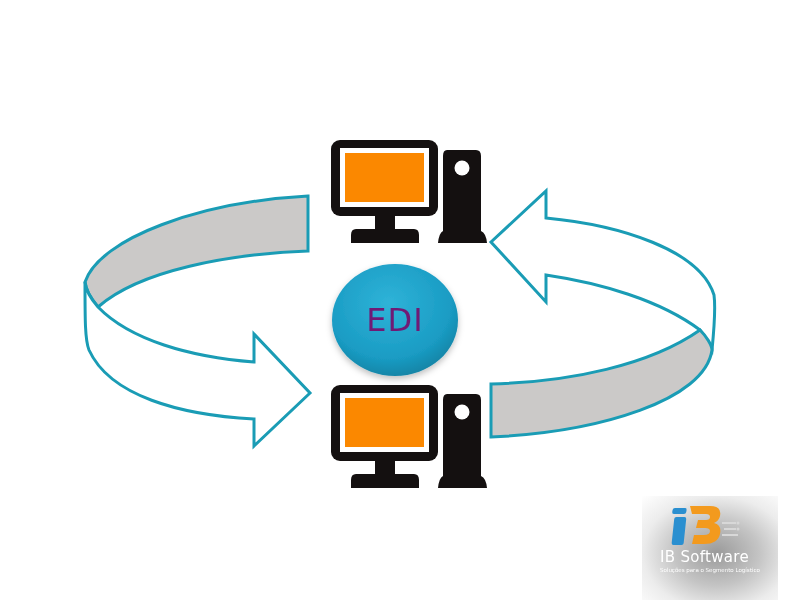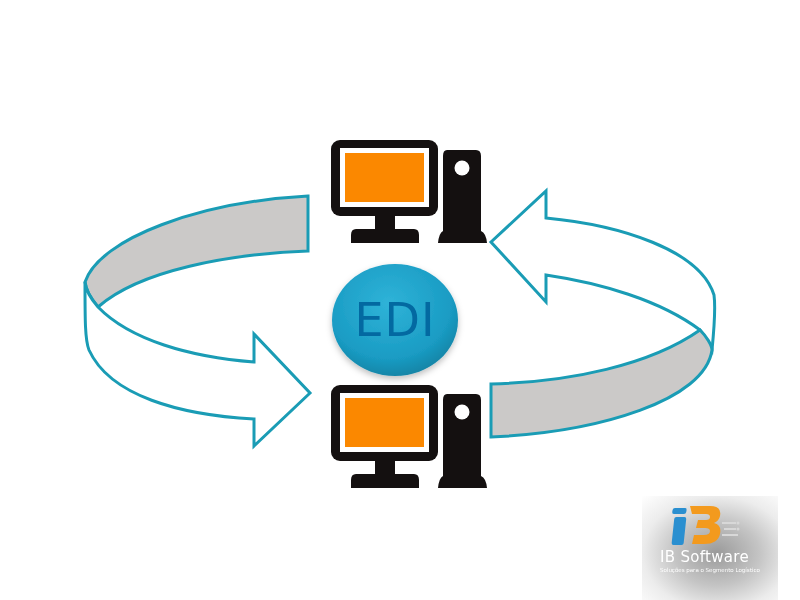--- a/index.html
+++ b/index.html
@@ -7,23 +7,23 @@
       width: 800px; height: 600px; overflow: hidden;
       background: #ffffff;
       position: relative;
       font-family: "DejaVu Sans", sans-serif;
     }
     #diagram { position: absolute; left: 0; top: 0; width: 800px; height: 600px; }
     .edi-label {
       position: absolute;
       left: 330px; top: 262px; width: 130px; height: 116px;
       display: flex; align-items: center; justify-content: center;
-      color: #0369a1;
+      color: #701a75;
       font-family: "DejaVu Sans", sans-serif;
-      font-size: 46px; letter-spacing: 1px;
+      font-size: 32px; letter-spacing: 1px;
       pointer-events: none;
     }
     .logo {
       position: absolute;
       left: 642px; top: 496px; width: 136px; height: 104px;
       background: radial-gradient(ellipse at 55% 55%, #9a9a9a 0%, #c4c4c4 40%, #ececec 70%, #ffffff 100%);
     }
     .logo-title {
       position: absolute; left: 18px; top: 52px;
       color: #ffffff; font-family: "DejaVu Sans", sans-serif;

